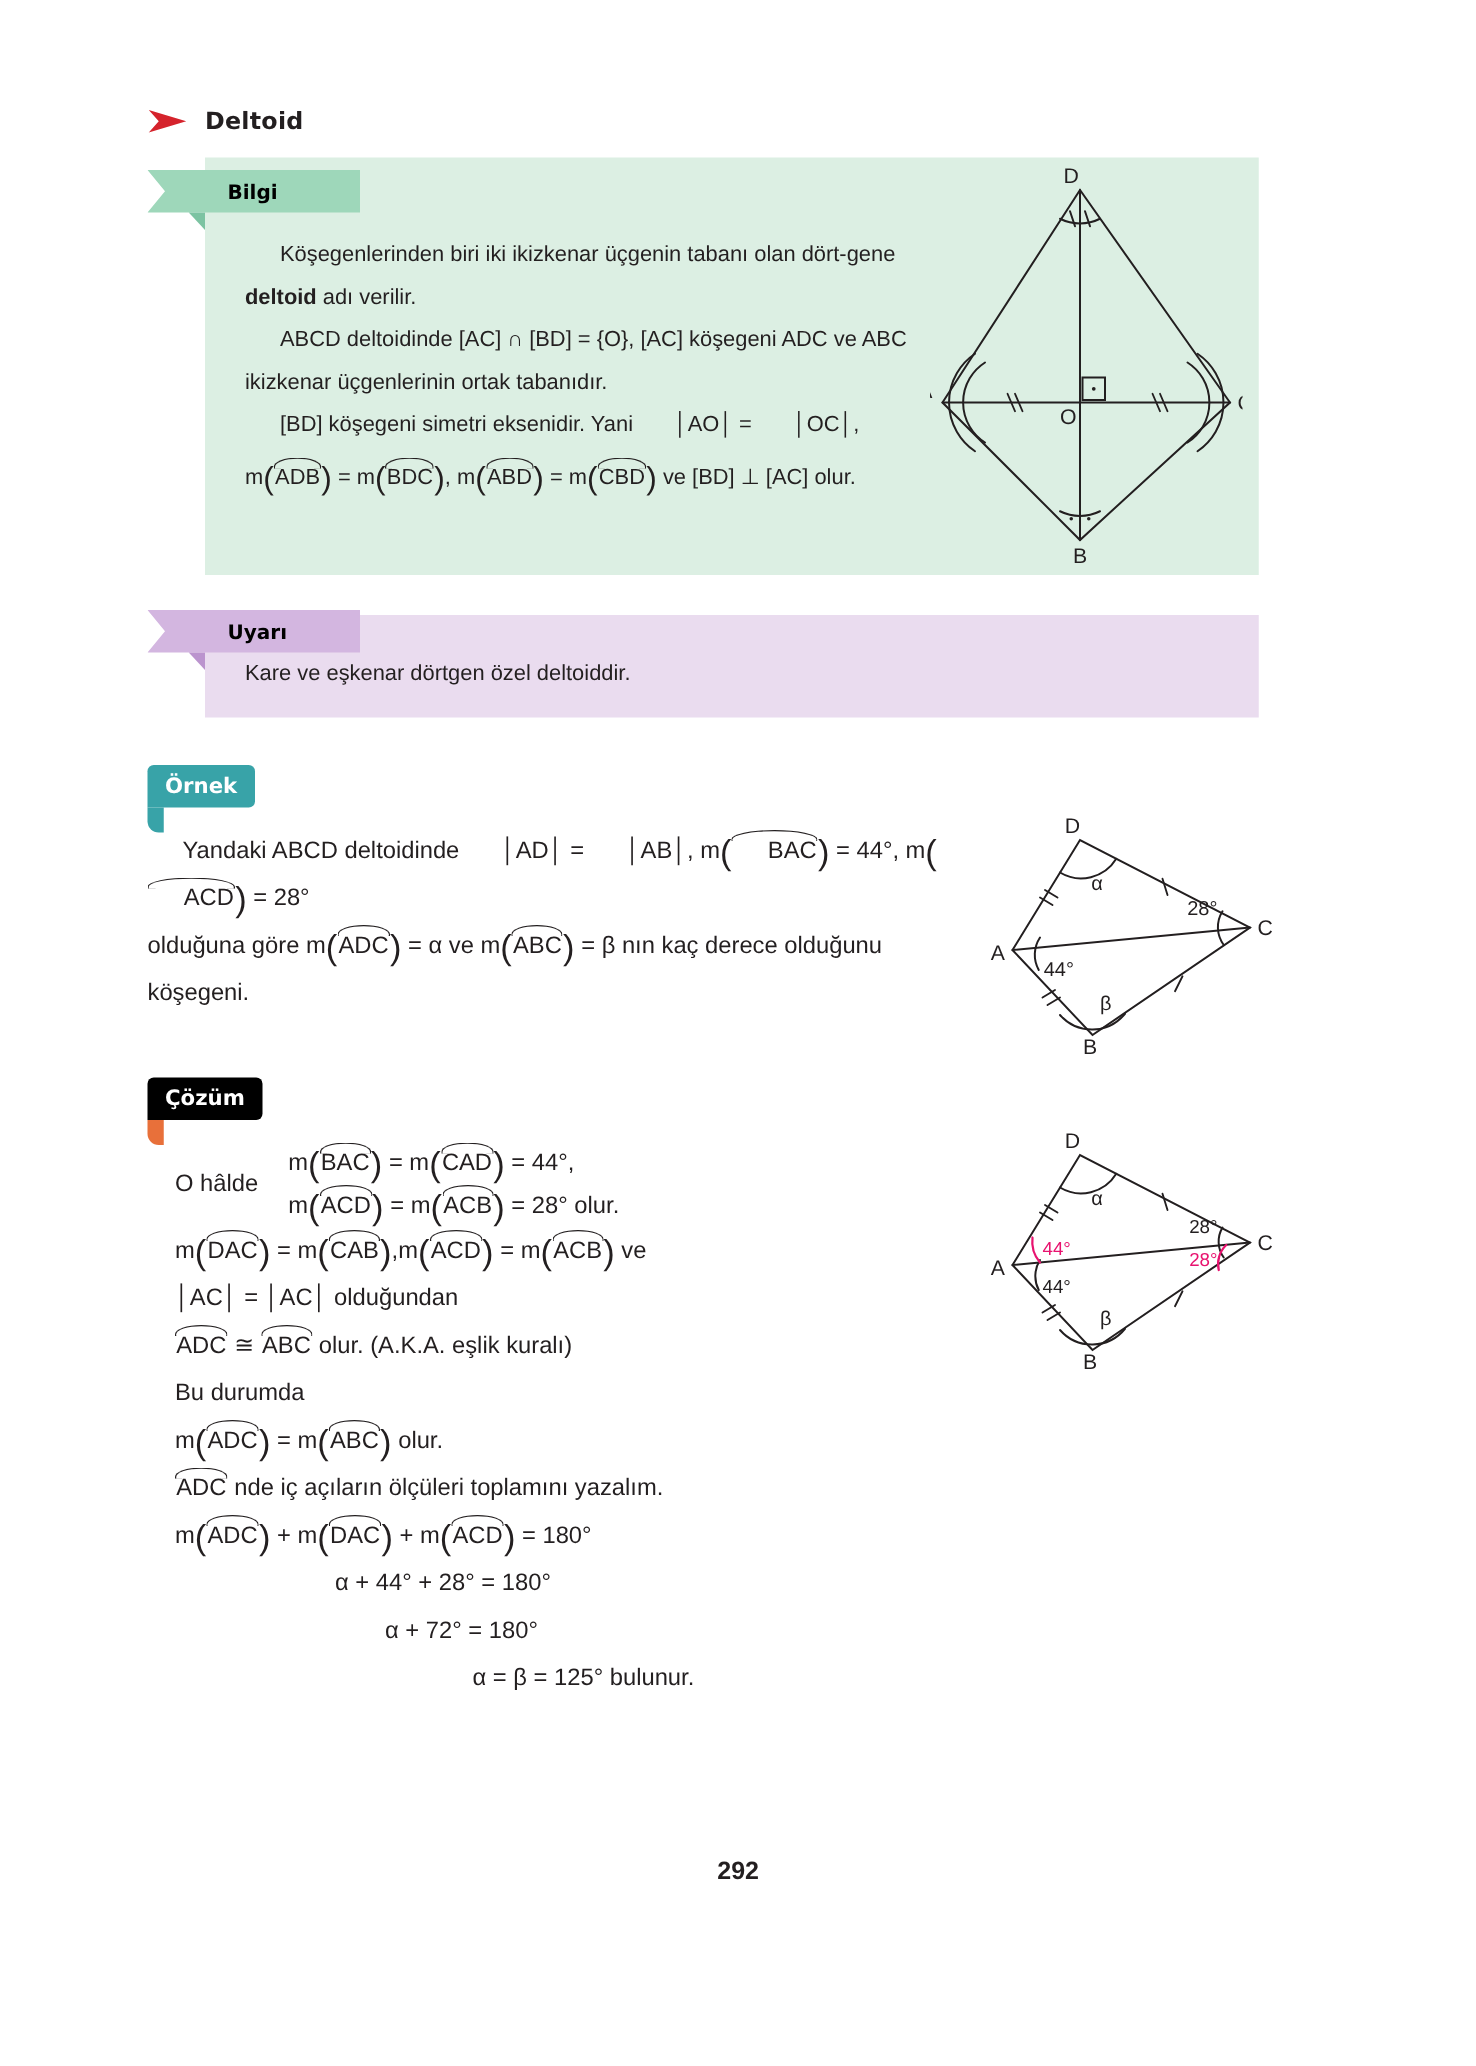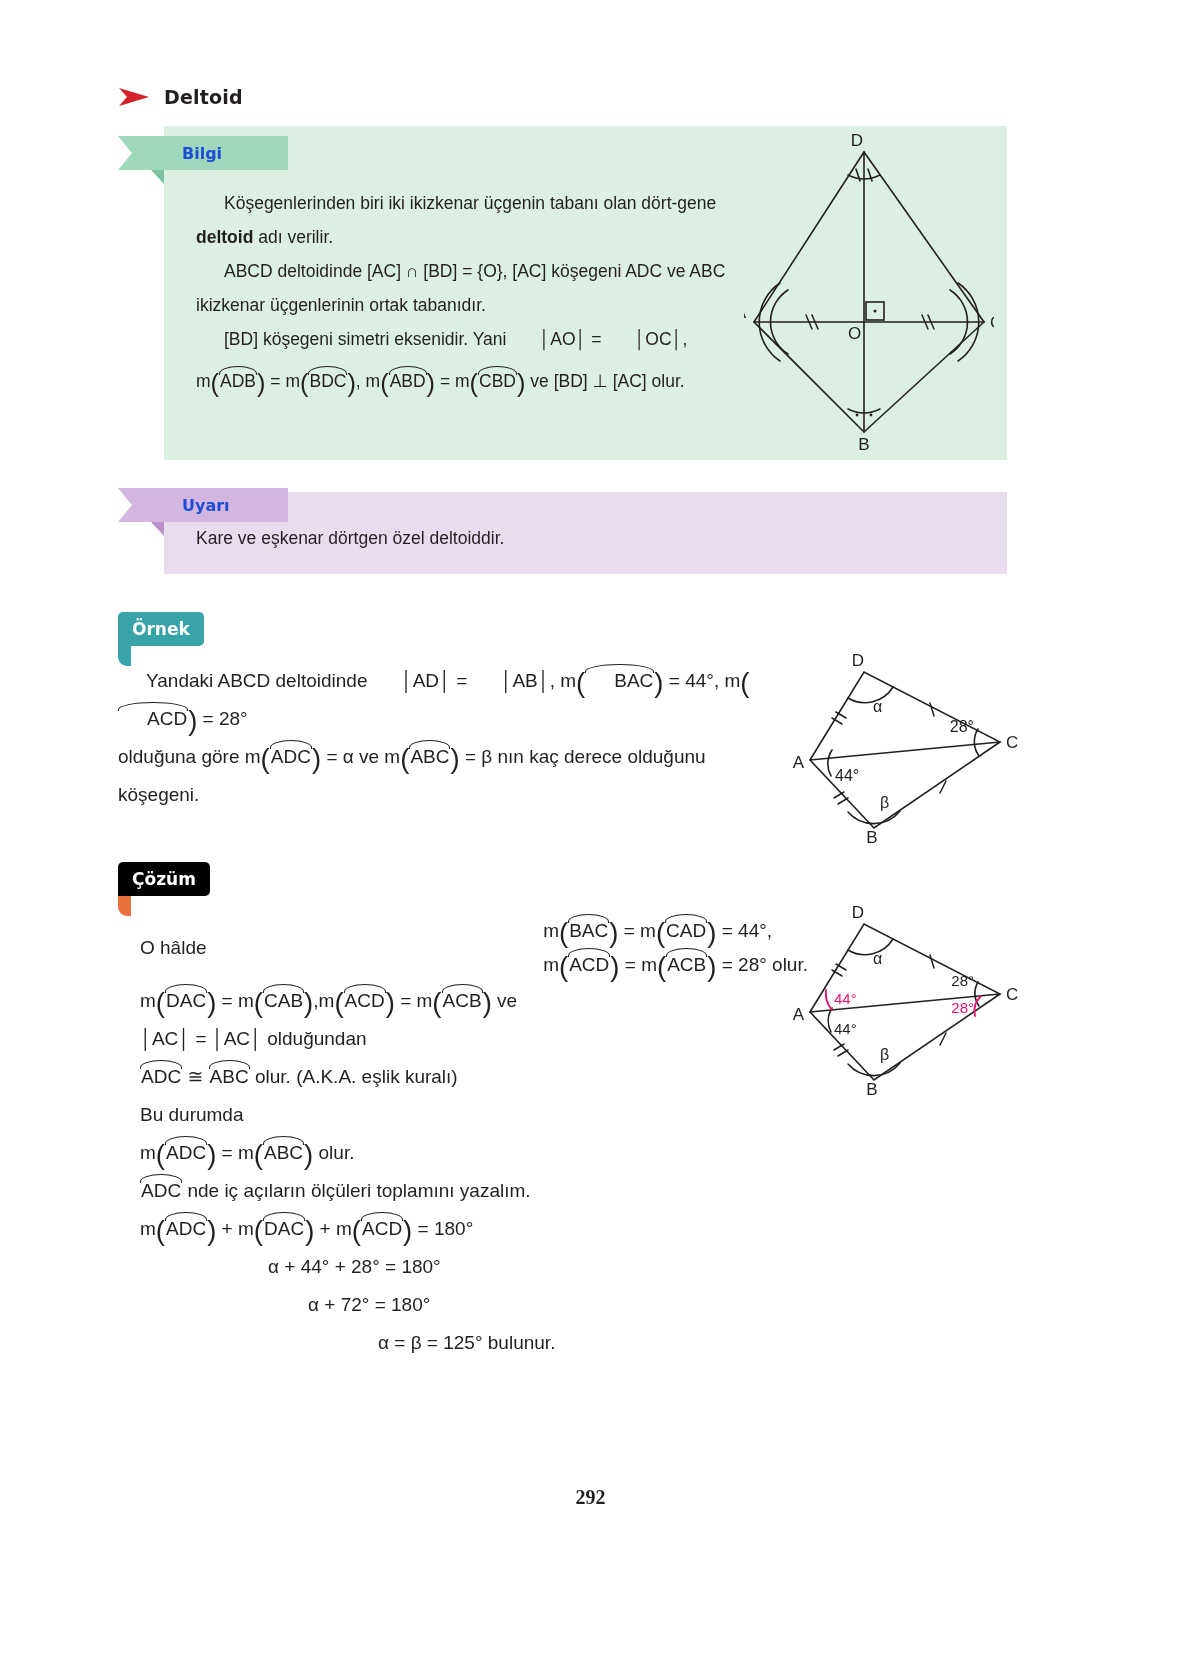--- a/index.html
+++ b/index.html
@@ -61,21 +61,21 @@
     width: 843px; height: 334px;
     background: #dcefe3;
   }
   .tag {
     position: absolute;
     height: 34px;
     display: flex; align-items: center;
     padding: 0 20px 0 18px;
     font-size: 16px; font-weight: bold;
     font-family: "DejaVu Sans", sans-serif;
-    color: #1d4ed8;
+    color: #000000;
     box-sizing: border-box;
   }
   #bilgi-tag {
     left: 164px; top: 136px;
     width: 124px;
     background: #9ed7ba;
   }
   #bilgi-tag-flag {
     position: absolute; left: 118px; top: 136px;
     width: 46px; height: 48px;
@@ -142,36 +142,35 @@
   #ornek-text .indent { text-indent: 28px; }
   #ornek-text p { margin: 0; }
 
   #cozum-text { left: 118px; top: 912px; width: 690px; }
   #cozum-text p { margin: 0; }
   #cozum-text .indent { text-indent: 28px; }
 
   .ohalde-row {
     display: flex; align-items: center; gap: 24px;
     margin-top: 2px;
-    justify-content: space-between;
   }
   .ohalde-lbl { padding-left: 22px; }
   .ohalde-stack { line-height: 34px; }
 
   .eqline { margin-top: 16px; }
   .eq-indent-1 { padding-left: 150px; }
   .eq-indent-2 { padding-left: 190px; }
   .eq-indent-3 { padding-left: 260px; }
 
   
   #page-number {
     left: 0; top: 1486px; width: 1181px;
     text-align: center;
     font-size: 20px; font-weight: bold;
-    font-family: Liberation Serif, serif;
+    font-family: Liberation Sans, sans-serif;
   }
 
   
   #fig-bilgi { left: 744px; top: 132px; }
   #fig-ornek { left: 782px; top: 650px; }
   #fig-cozum { left: 776px; top: 896px; }
   .fig text { font-family: "Liberation Sans", sans-serif; }
 </style>
 </head>
 <body>

